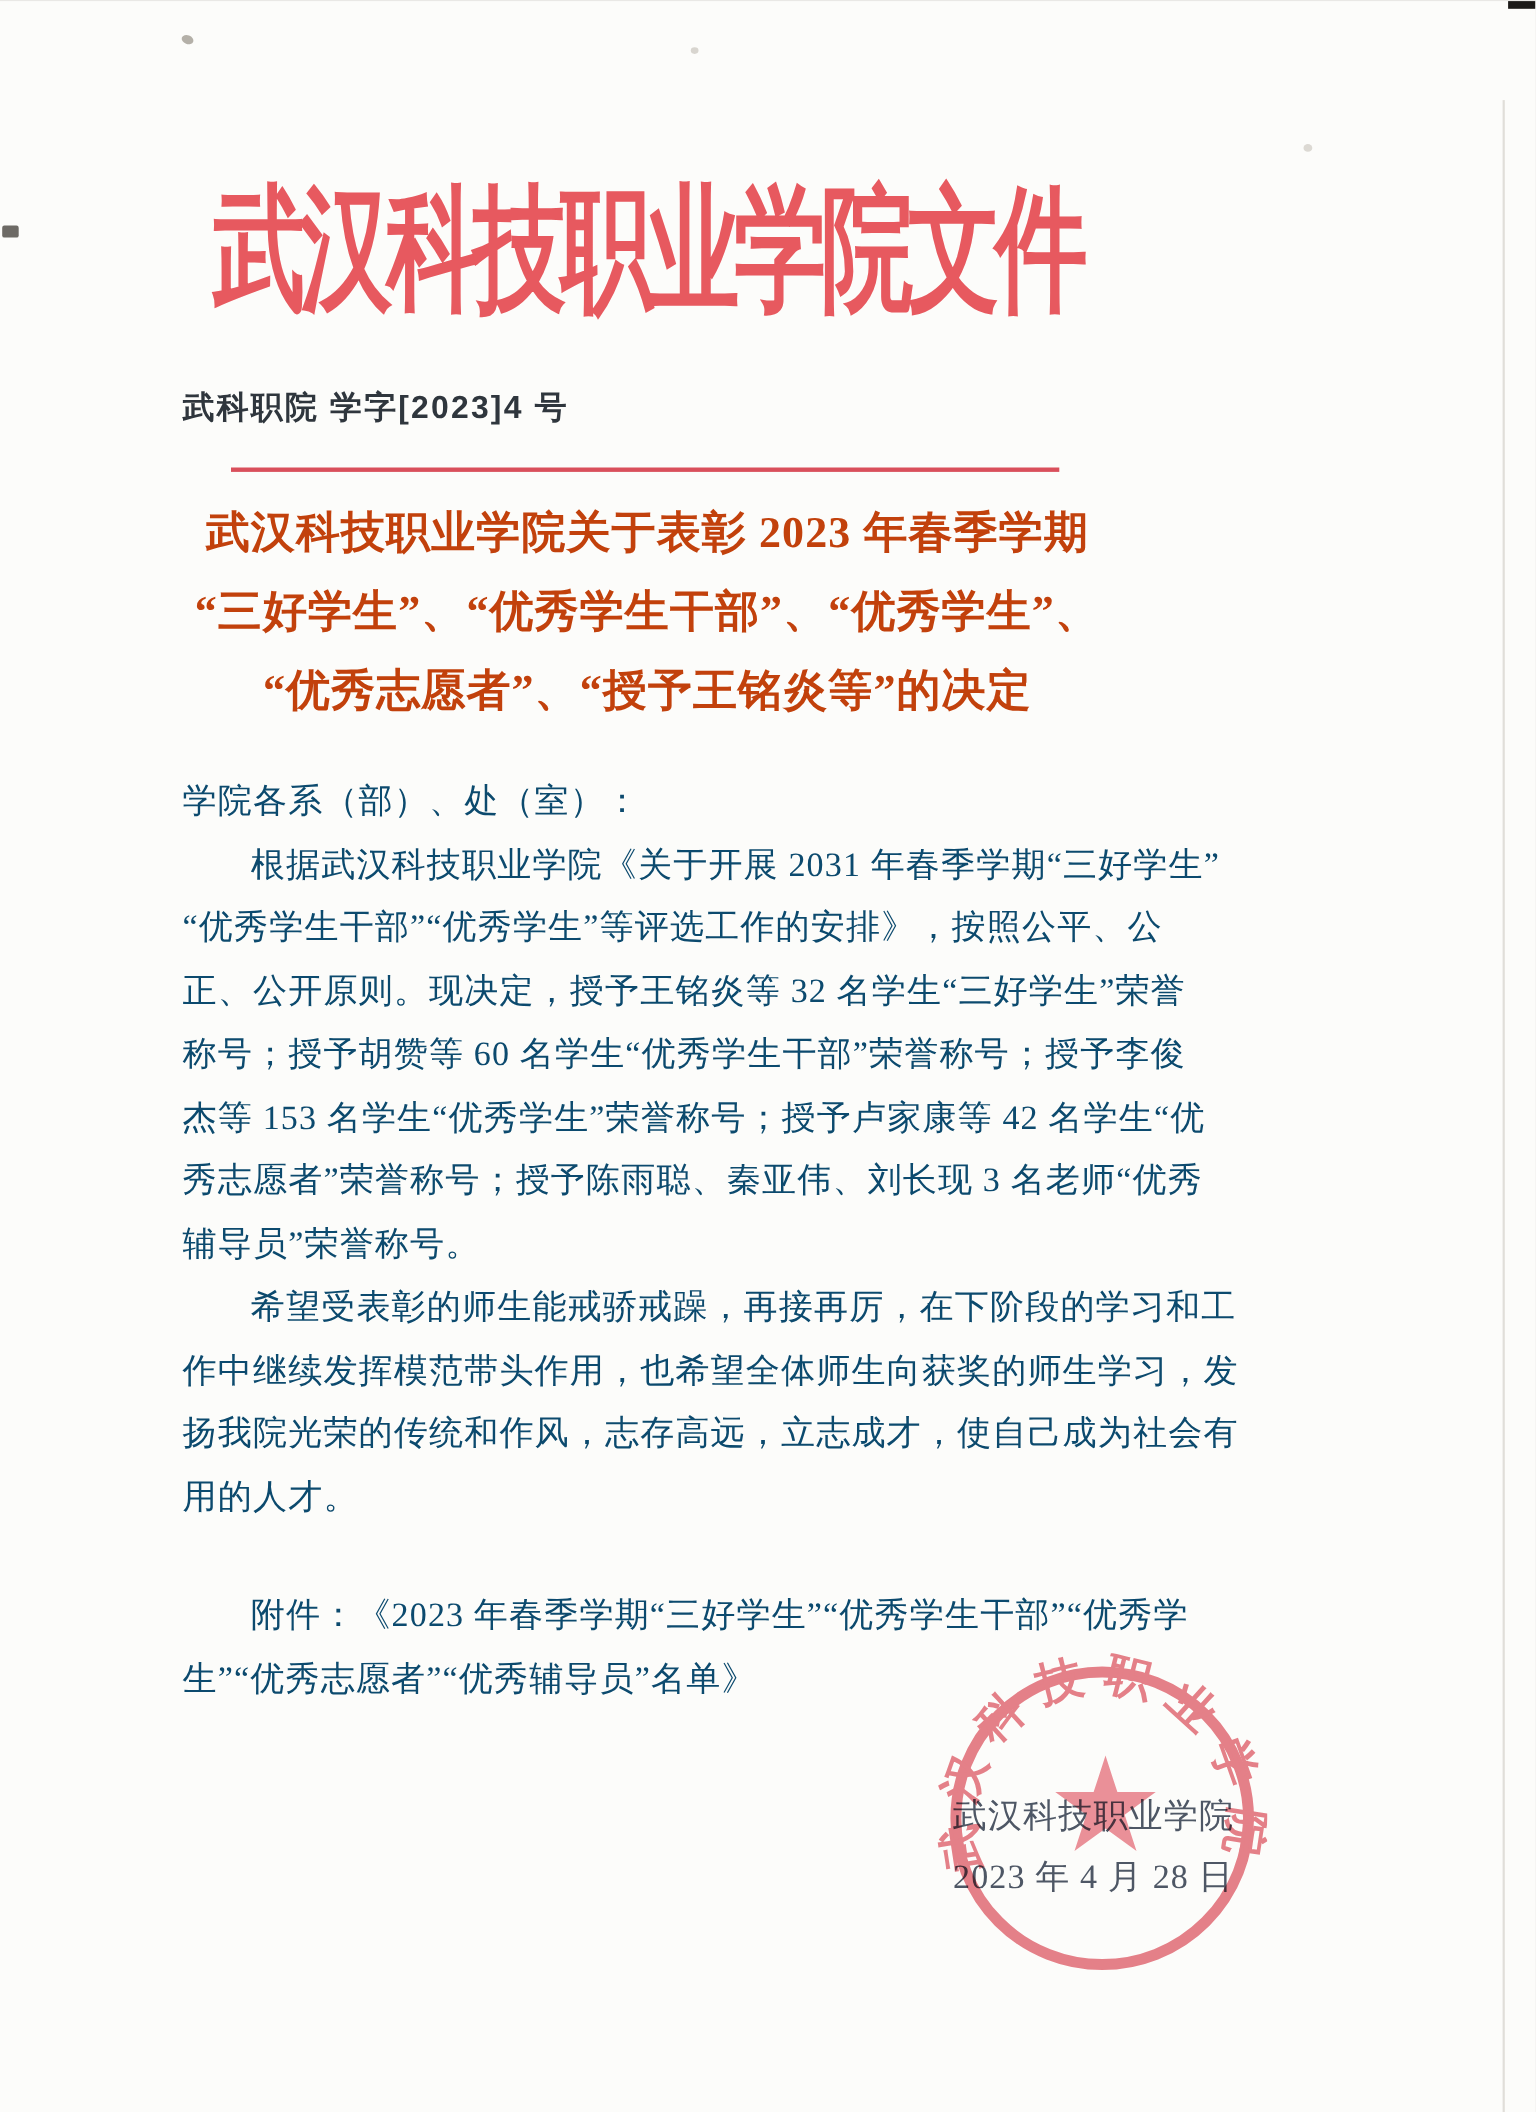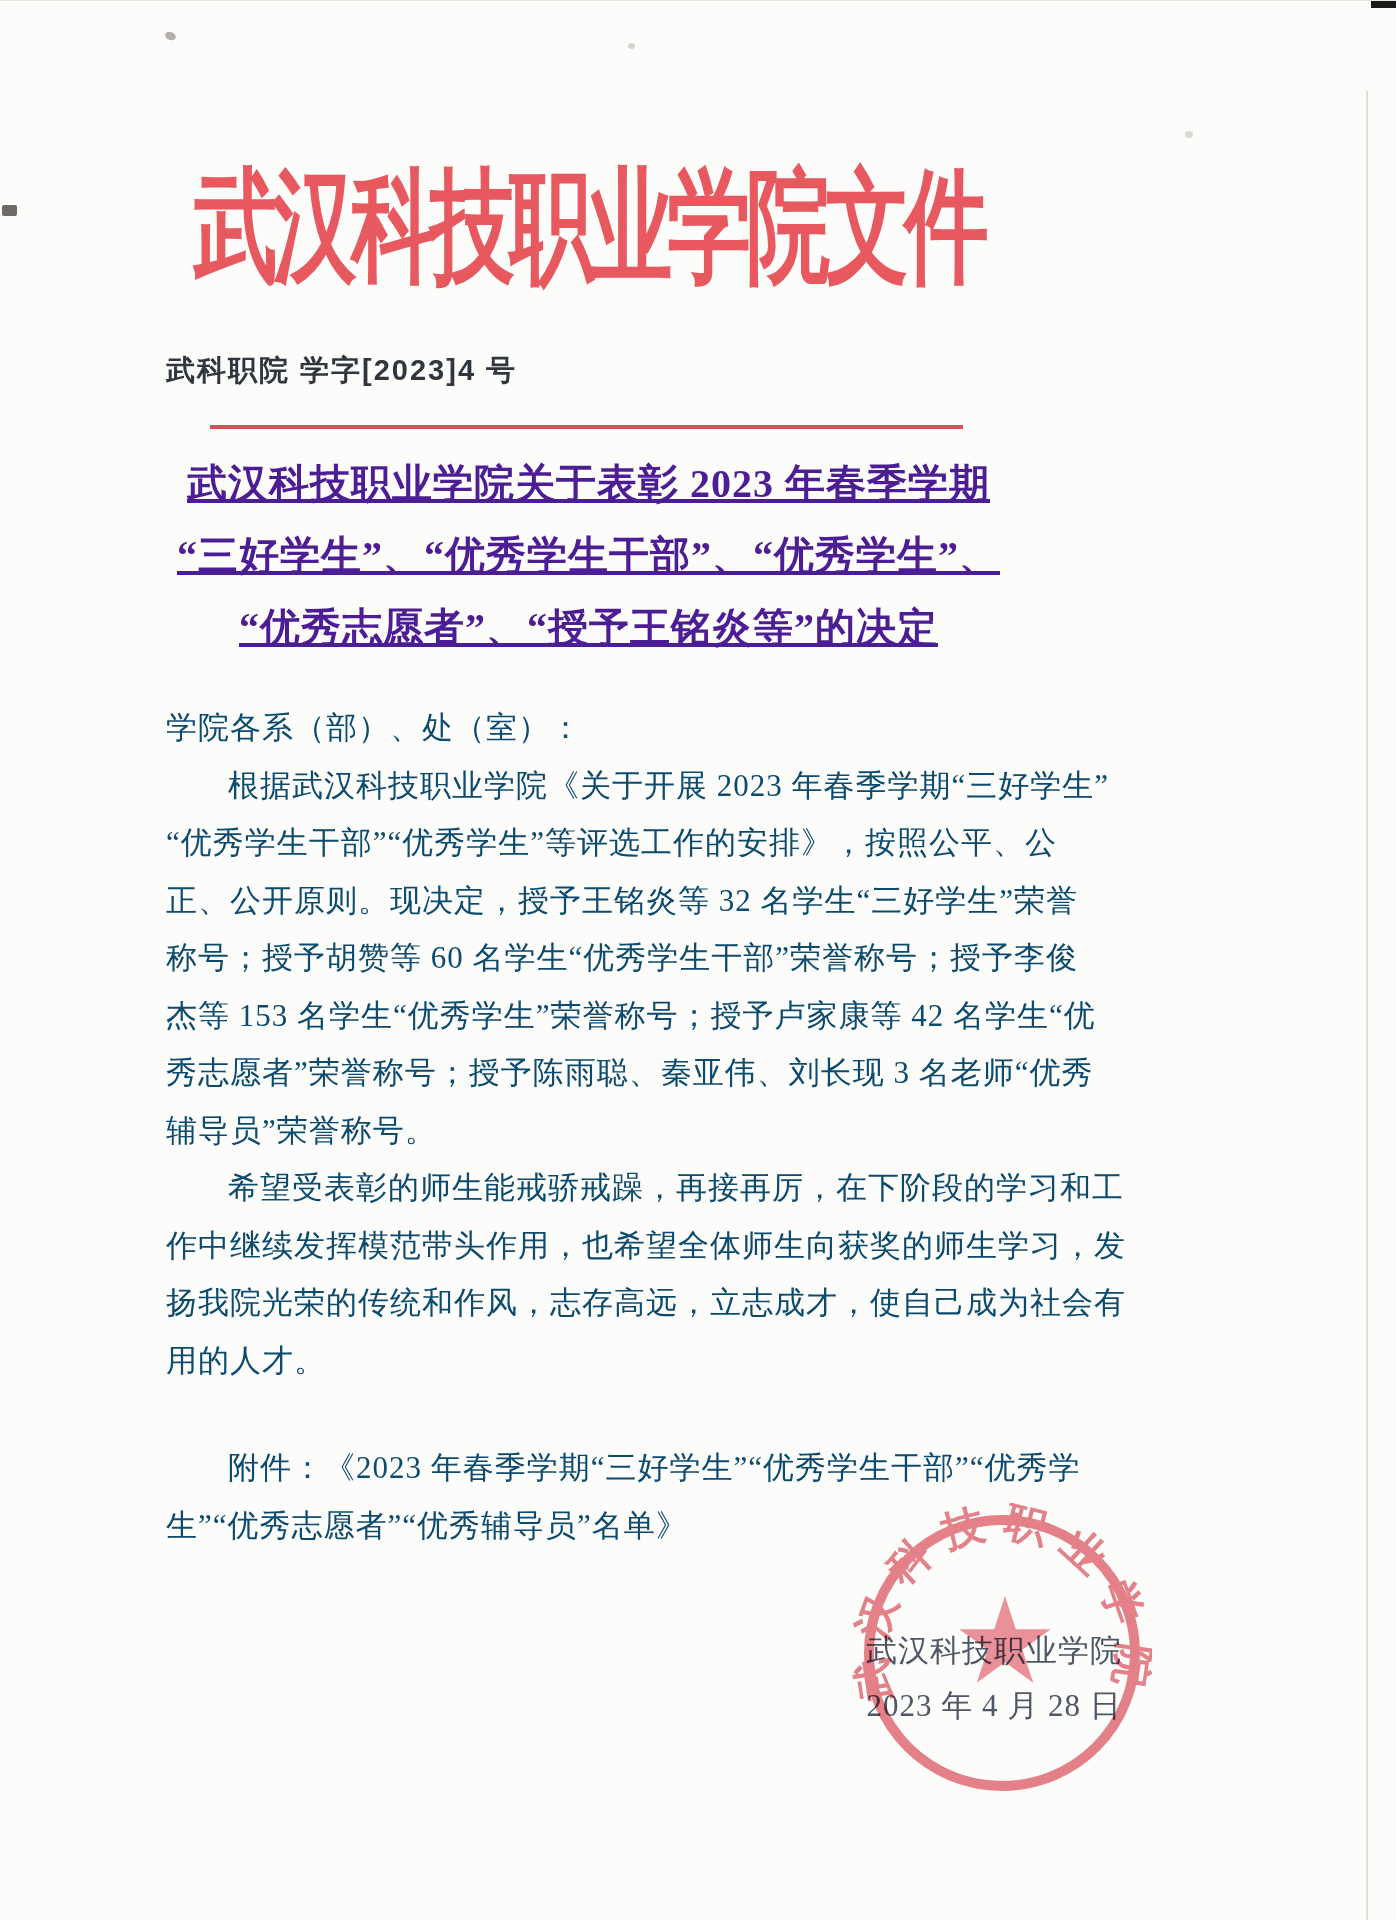--- a/index.html
+++ b/index.html
@@ -21,22 +21,22 @@
     text-align:left; font-family:"Liberation Sans","DejaVu Sans",sans-serif;
     font-weight:700; font-size:29px; color:#2f363d; letter-spacing:2px;
   }
   .red-rule {
     position:absolute; top:424px; left:210px; width:753px; height:4px;
     background:#d94f5b;
   }
   
   .doc-title {
     position:absolute; top:447px; left:166px; width:845px;
-    text-align:center; font-weight:bold; font-size:40px; color:#4c1d95;
-    line-height:72px; letter-spacing:1px;text-decoration:underline;
+    text-align:center; font-weight:bold; font-size:40px; color:#c2410c;
+    line-height:72px; letter-spacing:1px;
   }
   
   .body-text {
     position:absolute; top:698px; left:166px; width:845px;
     font-size:31px; color:#0c4a6e; letter-spacing:1px;
   }
   .line { height:57.5px; line-height:57.5px; white-space:nowrap;
           text-align:justify; text-align-last:justify; }
   .line.short { text-align-last:left; }
   .line.indent { text-indent:2em; }
@@ -72,21 +72,21 @@
 
   <div class="doc-title">
     <div>武汉科技职业学院关于表彰 2023 年春季学期</div>
     <div>“三好学生”、“优秀学生干部”、“优秀学生”、</div>
     <div>“优秀志愿者”、“授予王铭炎等”的决定</div>
   </div>
 
   <div class="body-text">
     <div class="line short">学院各系（部）、处（室）：</div>
 
-    <div class="line indent">根据武汉科技职业学院《关于开展 2023 年春季学期“三好学生”</div>
+    <div class="line indent">根据武汉科技职业学院《关于开展 2031 年春季学期“三好学生”</div>
     <div class="line">“优秀学生干部”“优秀学生”等评选工作的安排》，按照公平、公</div>
     <div class="line">正、公开原则。现决定，授予王铭炎等 32 名学生“三好学生”荣誉</div>
     <div class="line">称号；授予胡赞等 60 名学生“优秀学生干部”荣誉称号；授予李俊</div>
     <div class="line">杰等 153 名学生“优秀学生”荣誉称号；授予卢家康等 42 名学生“优</div>
     <div class="line">秀志愿者”荣誉称号；授予陈雨聪、秦亚伟、刘长现 3 名老师“优秀</div>
     <div class="line short">辅导员”荣誉称号。</div>
 
     <div class="line indent">希望受表彰的师生能戒骄戒躁，再接再厉，在下阶段的学习和工</div>
     <div class="line">作中继续发挥模范带头作用，也希望全体师生向获奖的师生学习，发</div>
     <div class="line">扬我院光荣的传统和作风，志存高远，立志成才，使自己成为社会有</div>

